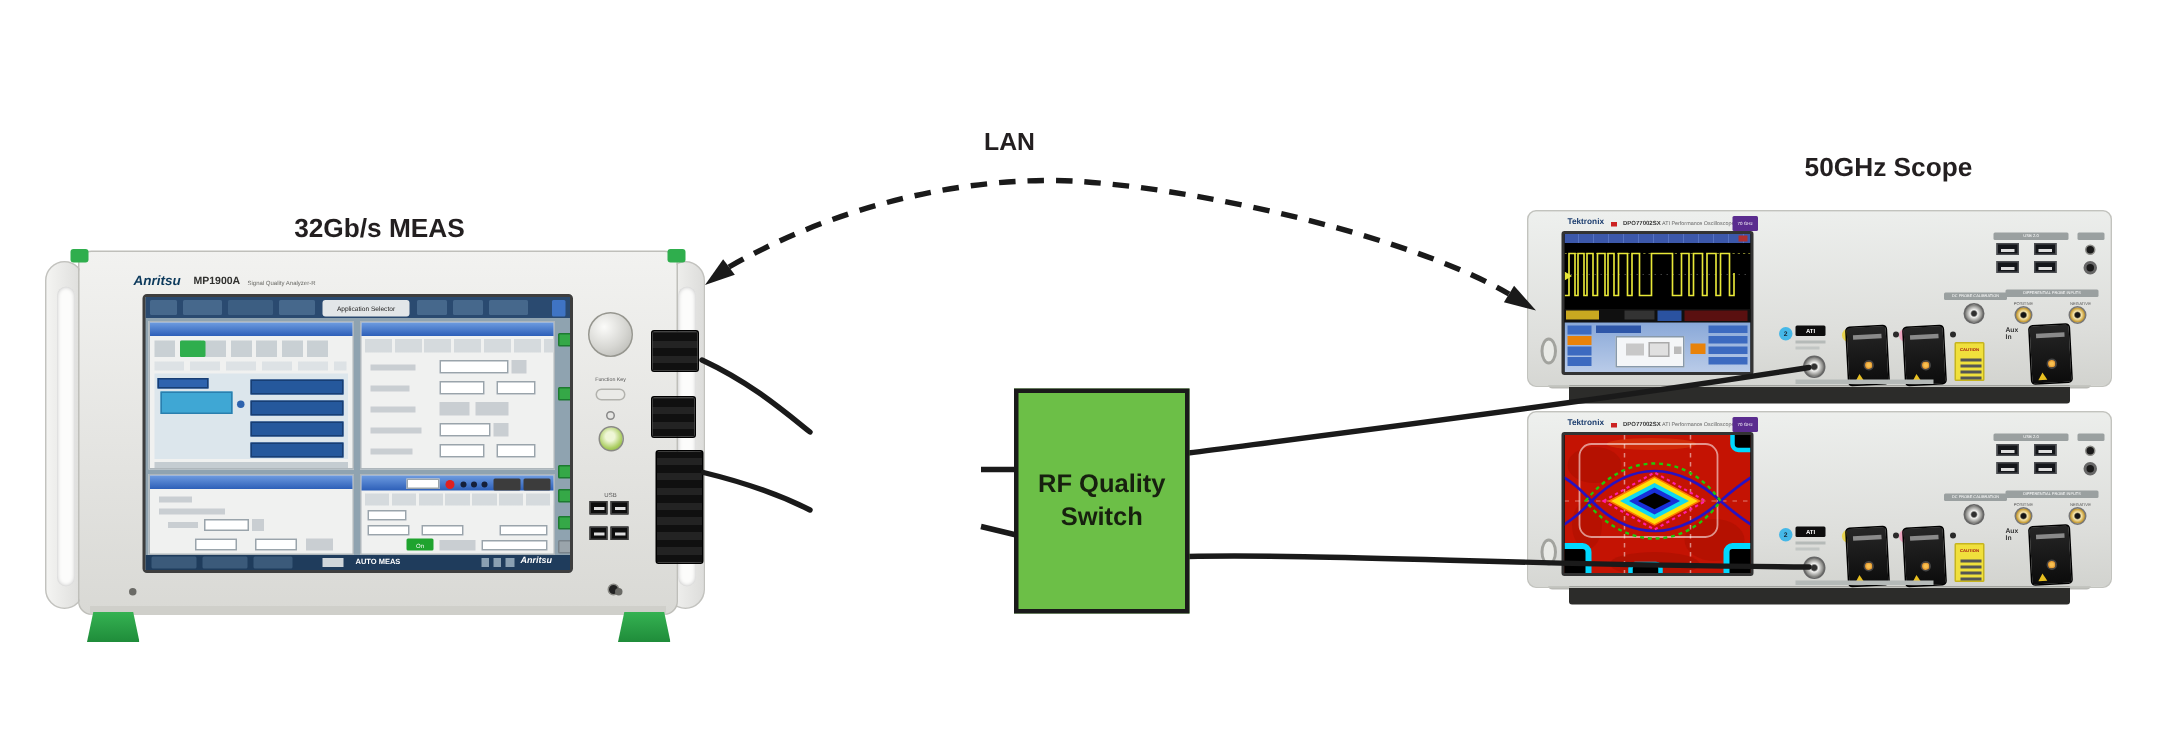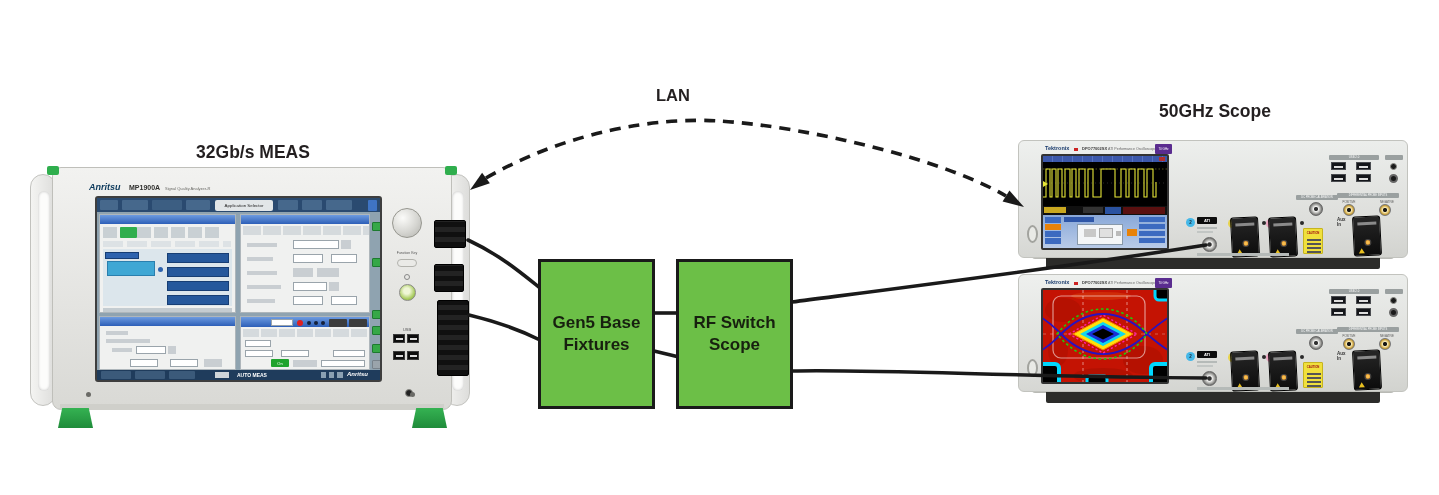--- a/index.html
+++ b/index.html
@@ -81,21 +81,21 @@
 
   svg.layer { position:absolute; left:0; top:0; z-index:4; }
 </style>
 </head>
 <body>
 
 <div class="stage">
 
   <div class="lbl" style="left:148px;top:142px;width:210px;font-size:17.5px;">32Gb/s MEAS</div>
   <div class="lbl" style="left:628px;top:86px;width:90px;font-size:16.5px;">LAN</div>
-  <div class="lbl" style="left:1130px;top:101px;width:170px;font-size:17.5px;">50GHz Scope</div>
+  <div class="lbl" style="left:1174px;top:101px;width:170px;font-size:17.5px;">50GHz Scope</div>
 
   <div class="handle" style="left:30px;">
     <div class="handle-hole"></div>
   </div>
   <div class="handle" style="left:444px;">
     <div class="handle-hole"></div>
   </div>
   <div class="greentab" style="left:47px;top:166px;"></div>
   <div class="greentab" style="left:445px;top:166px;"></div>
 
@@ -240,27 +240,23 @@
   <div class="blk" style="left:434px;top:220px;width:32px;height:28px;"></div>
   <div class="blk" style="left:434px;top:264px;width:30px;height:28px;"></div>
   <div class="blk" style="left:437px;top:300px;width:32px;height:76px;"></div>
 
   <div class="abs" style="left:60px;top:404px;width:384px;height:6px;background:#cfcfca;z-index:2;"></div>
   <div class="screw" style="left:86px;top:392px;"></div>
   <div class="screw" style="left:410px;top:392px;"></div>
   <div class="foot" style="left:58px;"></div>
   <div class="foot" style="left:412px;"></div>
 
-  <div class="greenbox" style="left:538px;top:259px;">
-    <span>Gen5 Base</span>
-    <span>Fixtures</span>
-  </div>
   <div class="greenbox" style="left:676px;top:259px;">
-    <span>RF Switch</span>
-    <span>Scope</span>
+    <span>RF Quality</span>
+    <span>Switch</span>
   </div>
 
   <div class="scope" style="top:140px;">
     <div class="sc-step"></div>
     <div class="sc-feet"></div>
     <div class="sc-case">
       <div class="abs" style="left:26px;top:4px;font-size:5.5px;font-weight:bold;color:#1b3c6e;">Tektronix</div>
       <div class="abs" style="left:55px;top:7px;width:4px;height:3px;background:#cc2222;"></div>
       <div class="abs" style="left:63px;top:5px;font-size:4px;font-weight:bold;color:#3a3a3a;">DPO77002SX</div>
       <div class="abs" style="left:89px;top:5.5px;font-size:3.6px;color:#666;">ATI Performance Oscilloscope</div>

